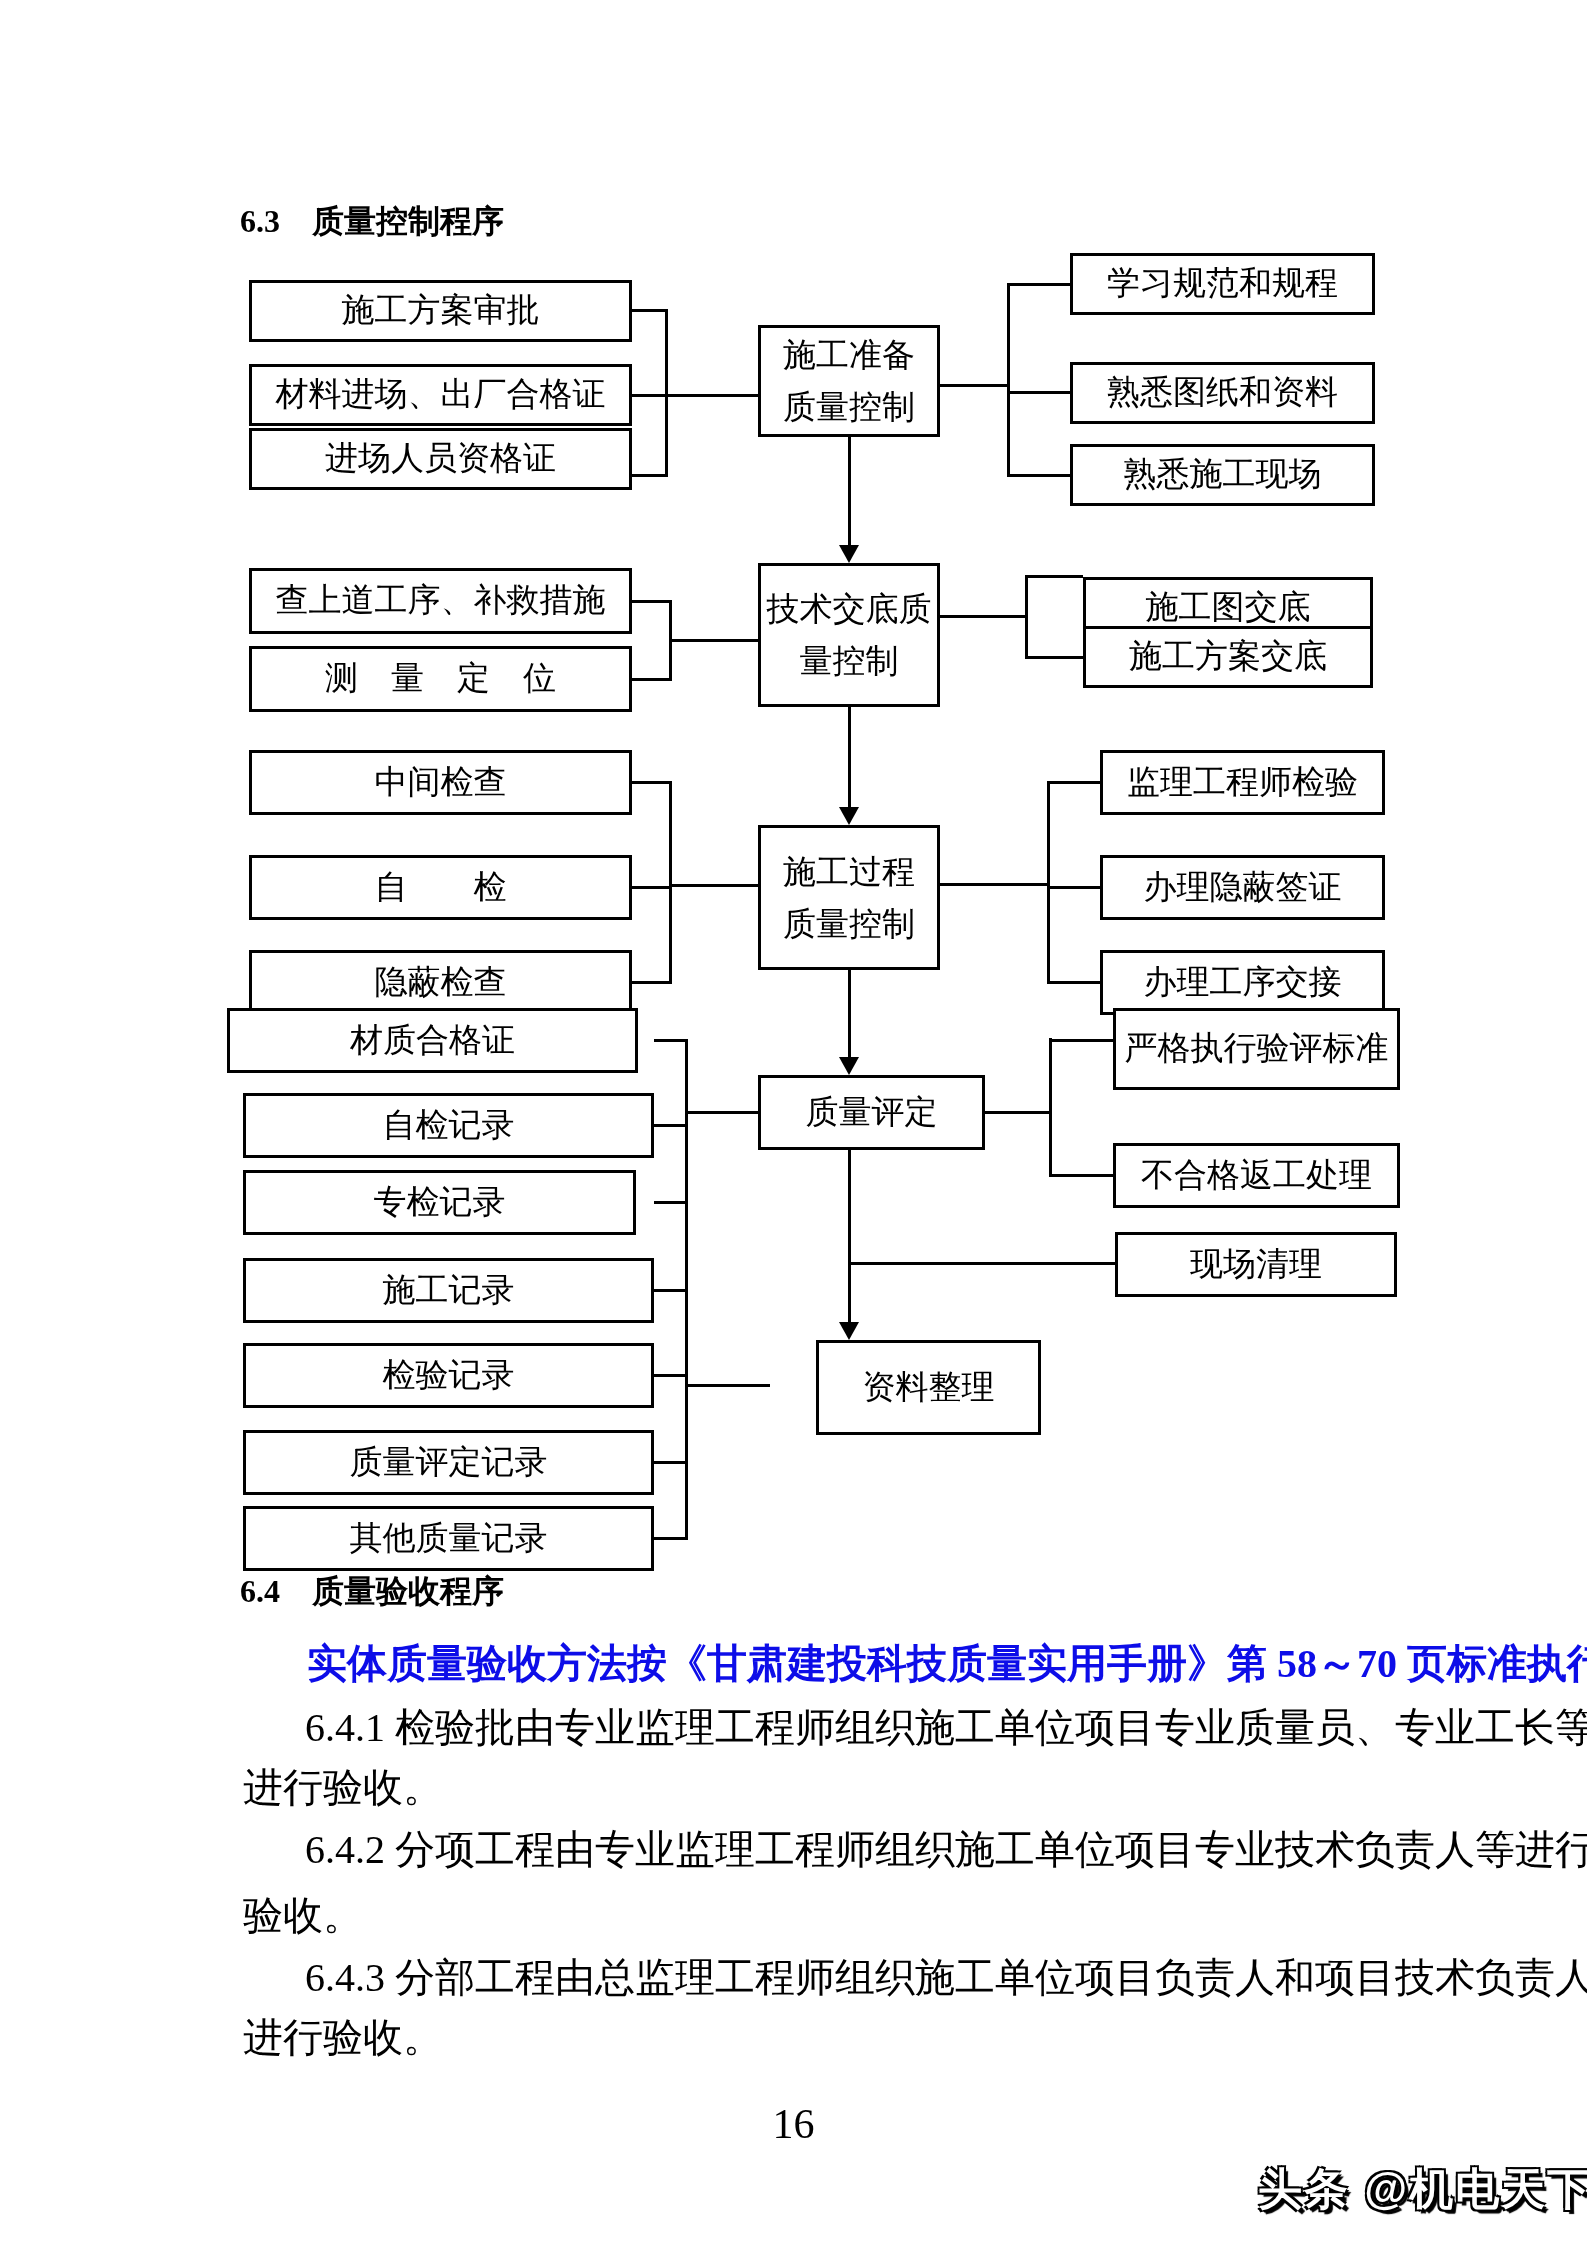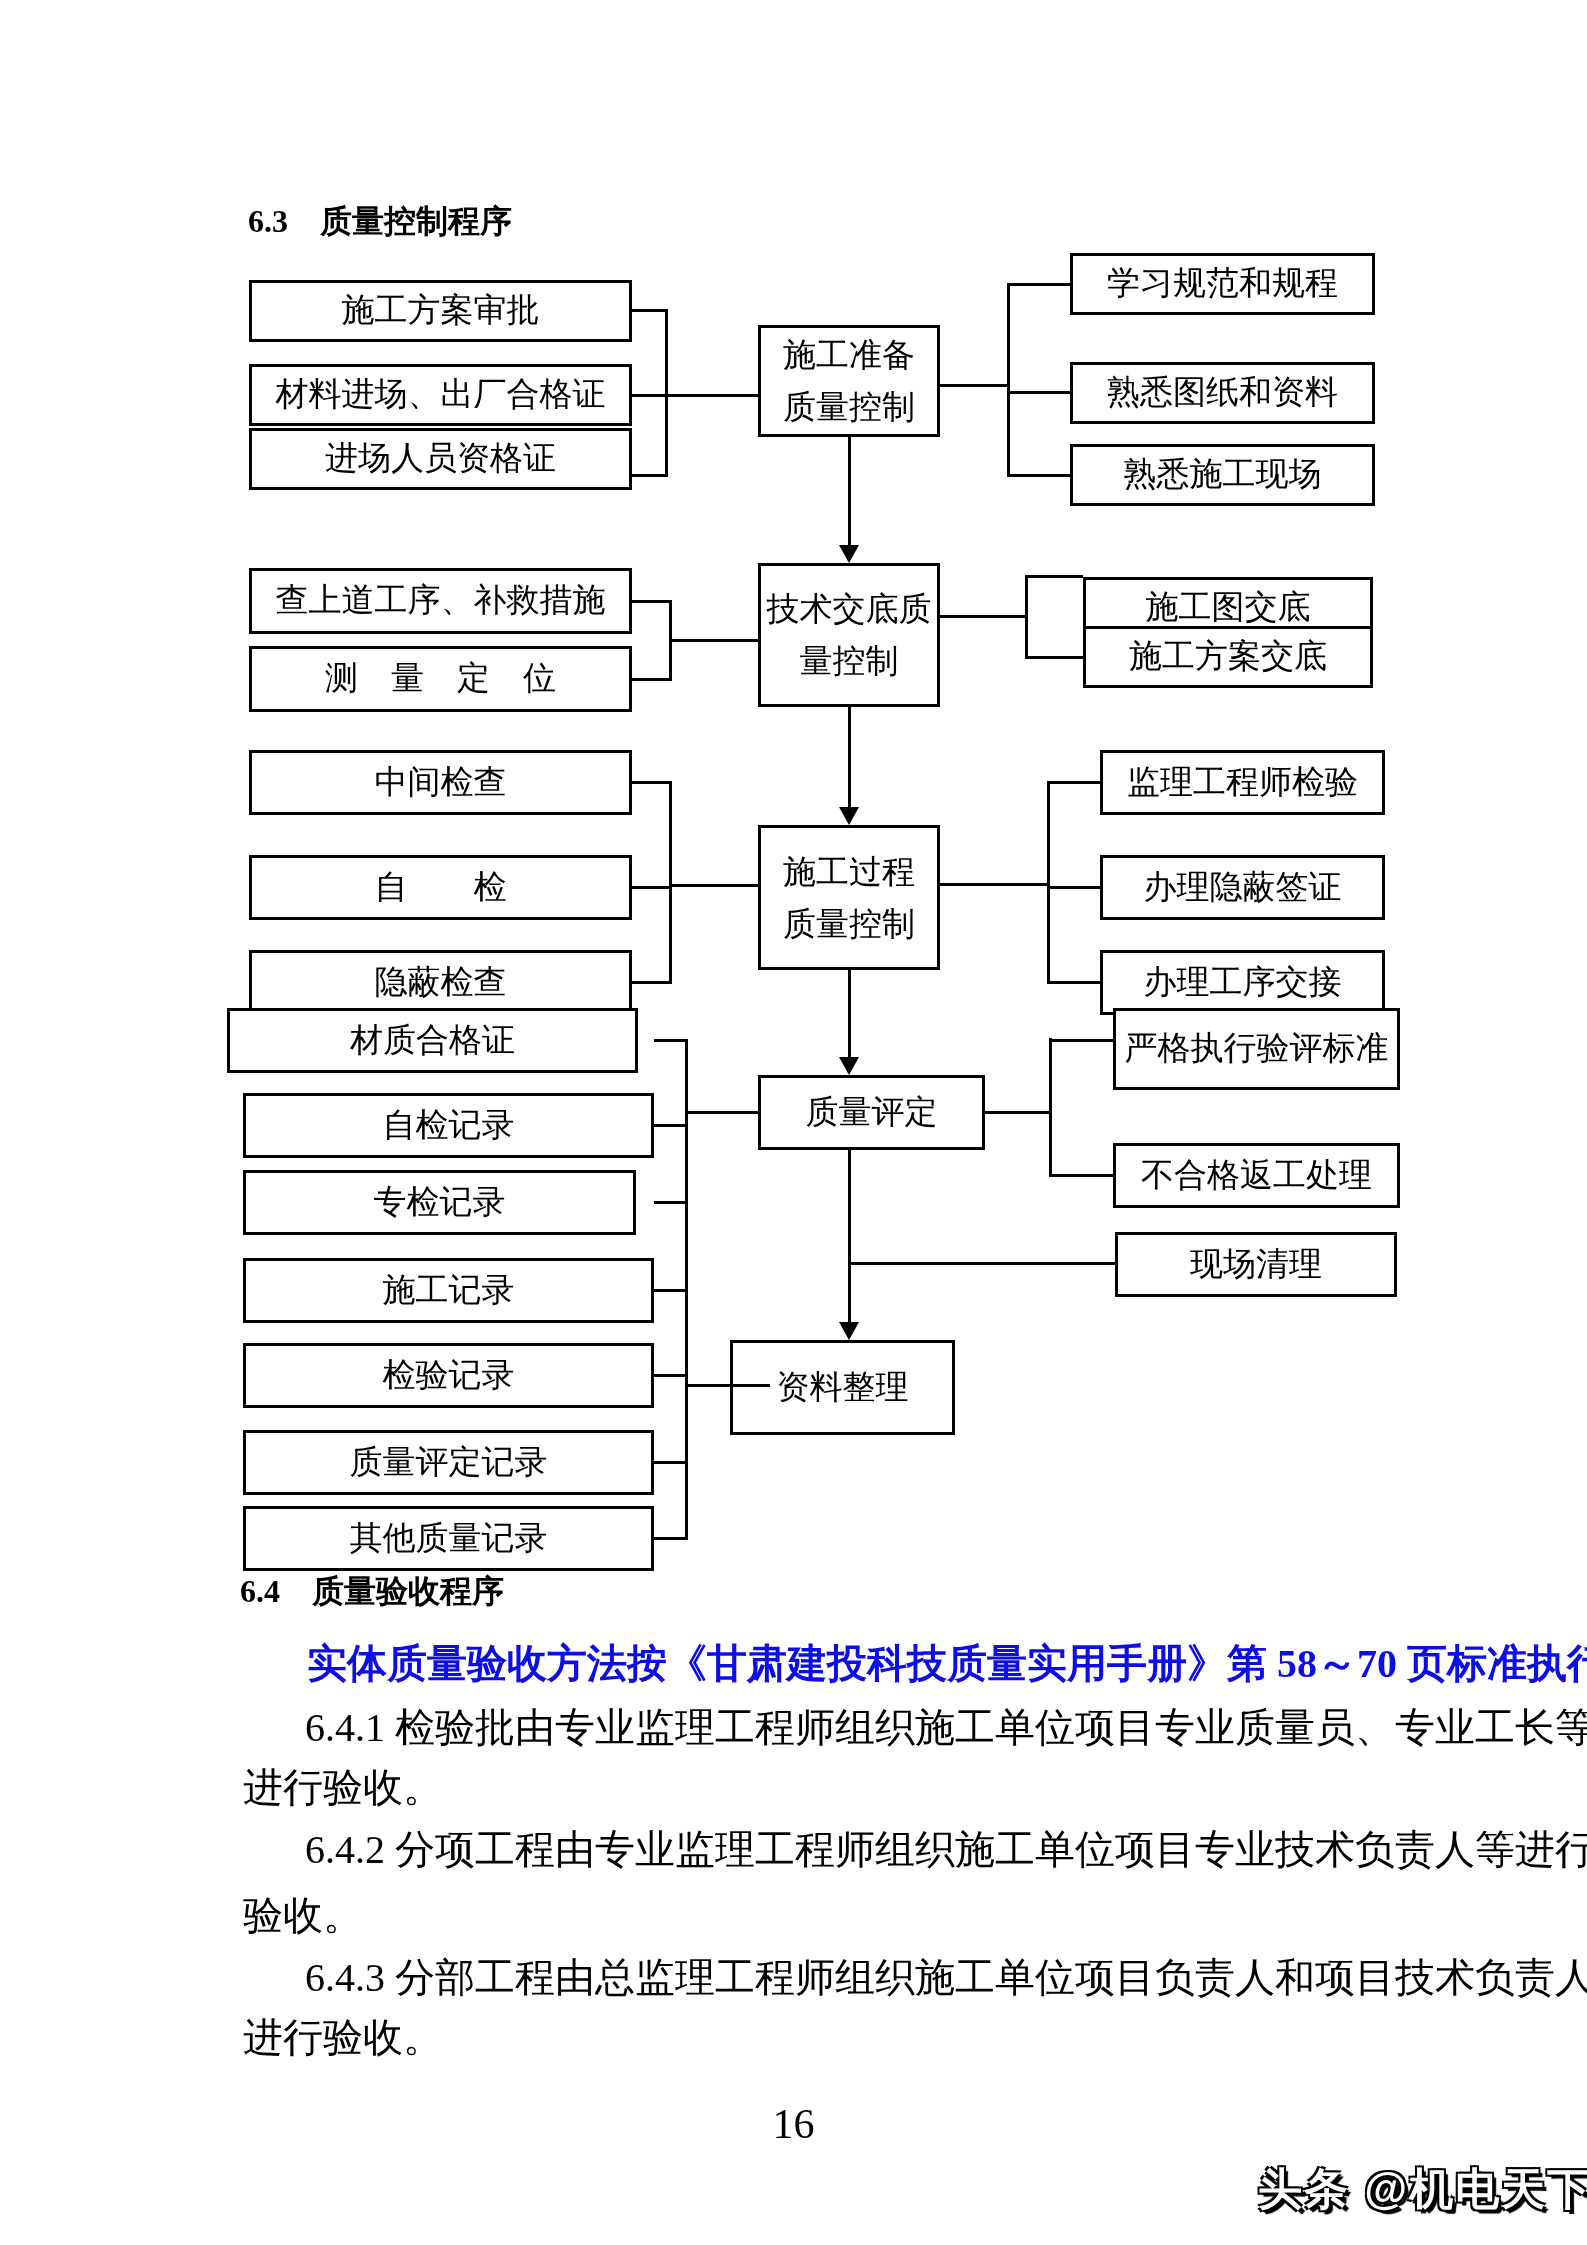--- a/index.html
+++ b/index.html
@@ -69,21 +69,21 @@
       -2px 2px 0 #000, 2px 2px 0 #000,
       4px 4px 1px #000;
     white-space:nowrap;
   }
 </style>
 </head>
 <body>
 
 <div id="page">
 
-  <div class="heading" style="left:248px;top:200px">6.3　质量控制程序</div>
+  <div class="heading" style="left:240px;top:200px">6.3　质量控制程序</div>
 
   <div class="fb" style="left:249px;top:280px;width:383px;height:62px">施工方案审批</div>
   <div class="fb" style="left:249px;top:364px;width:383px;height:62px">材料进场、出厂合格证</div>
   <div class="fb" style="left:249px;top:428px;width:383px;height:62px">进场人员资格证</div>
 
   <div class="fb" style="left:758px;top:325px;width:182px;height:112px">
     <div>
       <span class="ln">施工准备</span>
       <span class="ln">质量控制</span>
     </div>
@@ -171,21 +171,21 @@
   <div class="fb" style="left:243px;top:1343px;width:411px;height:65px">检验记录</div>
   <div class="fb" style="left:243px;top:1430px;width:411px;height:65px">质量评定记录</div>
   <div class="fb" style="left:243px;top:1506px;width:411px;height:65px">其他质量记录</div>
 
   <div class="fb" style="left:758px;top:1075px;width:227px;height:75px">质量评定</div>
 
   <div class="fb" style="left:1113px;top:1008px;width:287px;height:82px">严格执行验评标准</div>
   <div class="fb" style="left:1113px;top:1143px;width:287px;height:65px">不合格返工处理</div>
 
   <div class="fb" style="left:1115px;top:1232px;width:282px;height:65px">现场清理</div>
-  <div class="fb" style="left:730px;top:1340px;width:225px;height:95px">资料整理</div>
+  <div class="fb" style="left:816px;top:1340px;width:225px;height:95px">资料整理</div>
 
   <div class="hl" style="left:654px;top:1039px;width:34px"></div>
   <div class="hl" style="left:654px;top:1124px;width:34px"></div>
   <div class="hl" style="left:654px;top:1201px;width:34px"></div>
   <div class="hl" style="left:654px;top:1289px;width:34px"></div>
   <div class="hl" style="left:654px;top:1374px;width:34px"></div>
   <div class="hl" style="left:654px;top:1461px;width:34px"></div>
   <div class="hl" style="left:654px;top:1537px;width:34px"></div>
   <div class="vl" style="left:685px;top:1039px;height:501px"></div>
   <div class="hl" style="left:685px;top:1111px;width:73px"></div>

